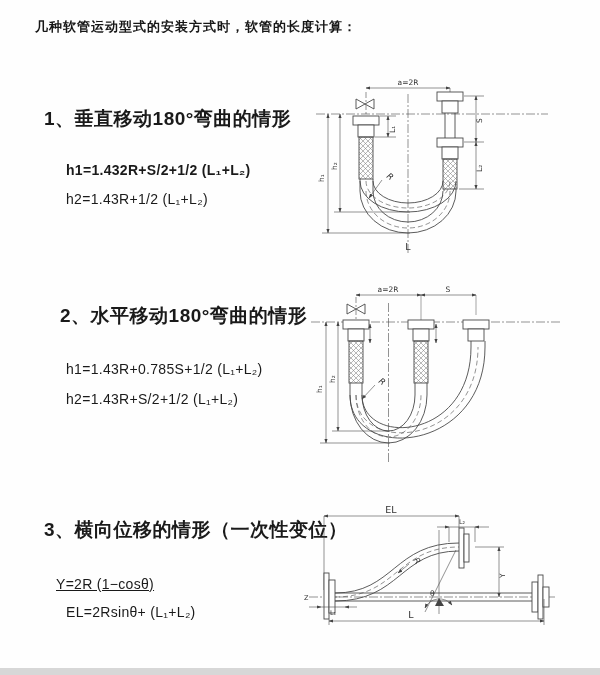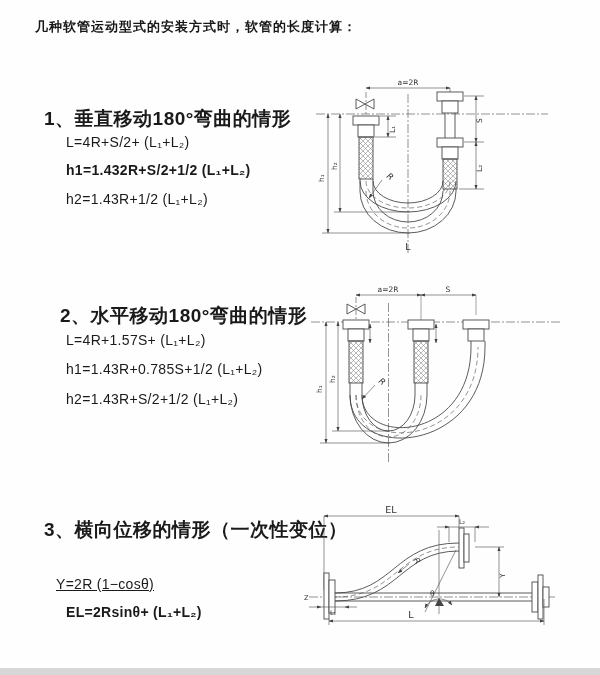--- a/index.html
+++ b/index.html
@@ -20,32 +20,30 @@
   .bottom-bar{position:absolute;left:0;bottom:0;width:600px;height:7px;background:#d7d7d7;}
 </style>
 </head>
 <body>
 
 <div class="page">
 
   <div class="abs title" style="left:35px;top:18px;">几种软管运动型式的安装方式时，软管的长度计算：</div>
 
   <div class="abs heading" style="left:44px;top:106px;">1、垂直移动180°弯曲的情形</div>
-  <div class="abs formula" style="left:66px;top:134px;">L=4R+S/2+ (L₁+L₂)</div>
   <div class="abs formula" style="left:66px;top:162px;font-weight:bold;">h1=1.432R+S/2+1/2 (L₁+L₂)</div>
   <div class="abs formula" style="left:66px;top:191px;">h2=1.43R+1/2 (L₁+L₂)</div>
 
   <div class="abs heading" style="left:44px;top:303px;margin-left:16px;">2、水平移动180°弯曲的情形</div>
-  <div class="abs formula" style="left:66px;top:332px;">L=4R+1.57S+ (L₁+L₂)</div>
   <div class="abs formula" style="left:66px;top:361px;">h1=1.43R+0.785S+1/2 (L₁+L₂)</div>
   <div class="abs formula" style="left:66px;top:391px;">h2=1.43R+S/2+1/2 (L₁+L₂)</div>
 
   <div class="abs heading" style="left:44px;top:517px;text-align:center;">3、横向位移的情形（一次性变位）</div>
   <div class="abs formula" style="left:56px;top:576px;text-decoration:underline;">Y=2R (1−cosθ)</div>
-  <div class="abs formula" style="left:66px;top:604px;font-weight:bold;">EL=2Rsinθ+ (L₁+L₂)</div>
+  <div class="abs formula" style="left:66px;top:604px;">EL=2Rsinθ+ (L₁+L₂)</div>
 
   <svg style="left:308px;top:76px;" width="255" height="185" viewBox="0 0 255 185">
     <defs>
       <pattern id="braid-d1" width="5" height="5" patternUnits="userSpaceOnUse">
         <path d="M0,0 L5,5 M5,0 L0,5" stroke="#777" stroke-width="0.5"></path>
       </pattern>
       <marker id="arw-d1" viewBox="0 0 10 10" refX="9" refY="5" markerWidth="8" markerHeight="8" orient="auto-start-reverse">
         <path d="M0,1.5 L10,5 L0,8.5 z" fill="#444"></path>
       </marker>
     </defs>

